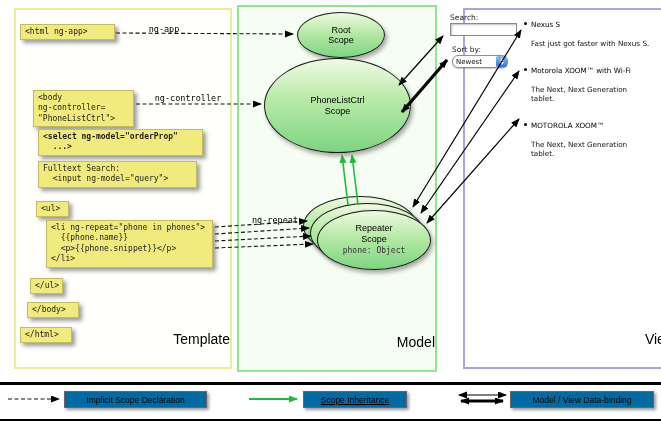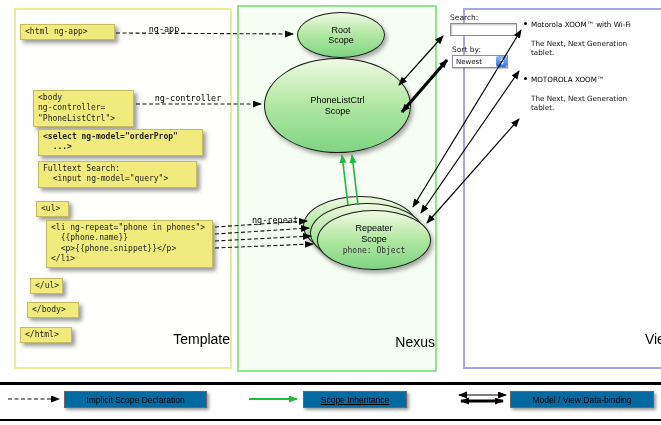--- a/index.html
+++ b/index.html
@@ -47,21 +47,21 @@
   .lbl-ng-repeat     { left:243px; top:215px; width:64px; }
 
   .overlay { position:absolute; left:0; top:0; z-index:5; pointer-events:none; }
 
   
   .view-search-label { position:absolute; z-index:3; left:450px; top:13px; font-size:7.5px; color:#222; }
   .view-search-input { position:absolute; z-index:3; left:450px; top:23px; width:67px; height:13px; background:#fff;
                        border:1px solid #8a8a8a; box-shadow:inset 1px 1px 2px rgba(0,0,0,0.25); }
   .view-sort-label { position:absolute; z-index:3; left:452px; top:45px; font-size:7.5px; color:#222; }
   .view-sort-select { position:absolute; z-index:3; left:452px; top:55px; width:56px; height:13px; border:1px solid #8890a0;
-                      border-radius:0; background:#fdfdfd; display:flex; align-items:center; justify-content:space-between;
+                      border-radius:6px; background:#fdfdfd; display:flex; align-items:center; justify-content:space-between;
                       font-size:7px; color:#111; padding-left:3px; box-shadow:0 1px 1px rgba(0,0,0,0.2); }
   .sort-btn { width:11px; height:11px; border-radius:2px; background:linear-gradient(180deg,#8cbcf8,#3272da);
               display:flex; flex-direction:column; align-items:center; justify-content:center; gap:1px; }
   .tri-up   { width:0; height:0; border-left:2.5px solid transparent; border-right:2.5px solid transparent; border-bottom:3px solid #fff; }
   .tri-down { width:0; height:0; border-left:2.5px solid transparent; border-right:2.5px solid transparent; border-top:3px solid #fff; }
 
   .phone-list { position:absolute; z-index:3; left:524px; top:20px; width:126px; }
   .phone-item { margin-bottom:18px; }
   .phone-name { font-size:7.2px; color:#000; display:flex; align-items:flex-start; gap:4px; margin-bottom:10px; }
   .bullet { width:3px; height:3px; border-radius:50%; background:#000; margin-top:2px; flex:none; }
@@ -79,21 +79,21 @@
 </style>
 </head>
 <body>
 
 <div class="canvas">
 
   <div class="panel panel-template">
     <div class="panel-label">Template</div>
   </div>
   <div class="panel panel-model">
-    <div class="panel-label">Nexus</div>
+    <div class="panel-label">Model</div>
   </div>
   <div class="panel panel-view">
     <div class="panel-label">View</div>
   </div>
 
   <div class="code-box cb-html-open">&lt;html ng-app&gt;</div>
   <div class="code-box cb-body-open">&lt;body
 ng-controller=
 "PhoneListCtrl"&gt;</div>
   <div class="code-box cb-select bold">&lt;select ng-model="orderProp"
@@ -136,20 +136,27 @@
     <span>Newest</span>
     <span class="sort-btn">
         <span class="tri-up"></span>
         <span class="tri-down"></span>
       </span>
   </div>
   <div class="phone-list">
     <div class="phone-item">
       <div class="phone-name">
           <span class="bullet"></span>
+          <span>Nexus S</span>
+        </div>
+      <div class="phone-snippet">Fast just got faster with Nexus S.</div>
+    </div>
+    <div class="phone-item">
+      <div class="phone-name">
+          <span class="bullet"></span>
           <span>Motorola XOOM™ with Wi-Fi</span>
         </div>
       <div class="phone-snippet">The Next, Next Generation tablet.</div>
     </div>
     <div class="phone-item">
       <div class="phone-name">
           <span class="bullet"></span>
           <span>MOTOROLA XOOM™</span>
         </div>
       <div class="phone-snippet">The Next, Next Generation tablet.</div>

